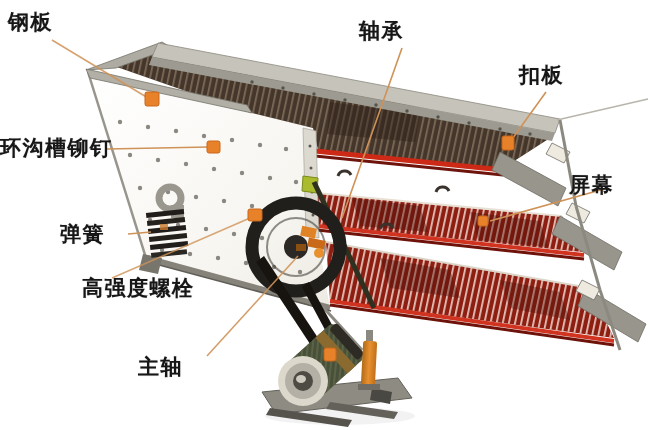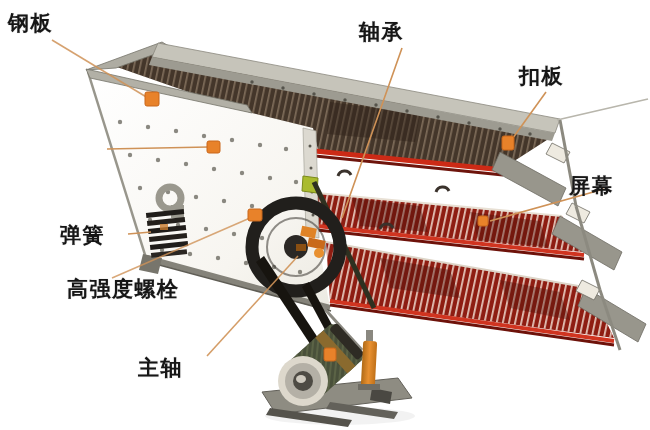--- a/index.html
+++ b/index.html
@@ -1,18 +1,18 @@
 <!DOCTYPE html>
 <html><head>
 <meta charset="utf-8">
 <style>
   html,body{margin:0;padding:0;background:#fff;}
   .stage{
     position:relative;width:650px;height:430px;background:#ffffff;
-    overflow:hidden;font-family:Liberation Serif, serif;
+    overflow:hidden;font-family:Liberation Mono, monospace;
   }
   .stage svg{position:absolute;left:0;top:0;}
   .part-label{
     position:absolute;font-size:21px;font-weight:bold;color:#161616;
     letter-spacing:1.5px;white-space:nowrap;line-height:1.1;
     text-shadow:0 0 1px rgba(40,40,40,.35);
   }
 </style>
 </head>
 <body>
@@ -242,18 +242,19 @@
     <rect x="248" y="209" width="14" height="12" rx="2"></rect>
     <rect x="502" y="136" width="12" height="14" rx="2"></rect>
     <rect x="478" y="216" width="10" height="10" rx="2"></rect>
     <rect x="324" y="348" width="12" height="13" rx="2"></rect>
   </g>
 </svg>
 
 <div class="part-label" style="left:8px;top:12px">钢板</div>
 <div class="part-label" style="left:359px;top:21px">轴承</div>
 <div class="part-label" style="left:519px;top:65px">扣板</div>
+<div class="part-label" style="left:0px;top:138px">环沟槽铆钉</div>
 <div class="part-label" style="left:569px;top:175px">屏幕</div>
 <div class="part-label" style="left:60px;top:224px">弹簧</div>
-<div class="part-label" style="left:67px;top:278px">高强度螺栓</div>
+<div class="part-label" style="left:82px;top:278px">高强度螺栓</div>
 <div class="part-label" style="left:138px;top:357px">主轴</div>
 
 </div>
 
 </body></html>

